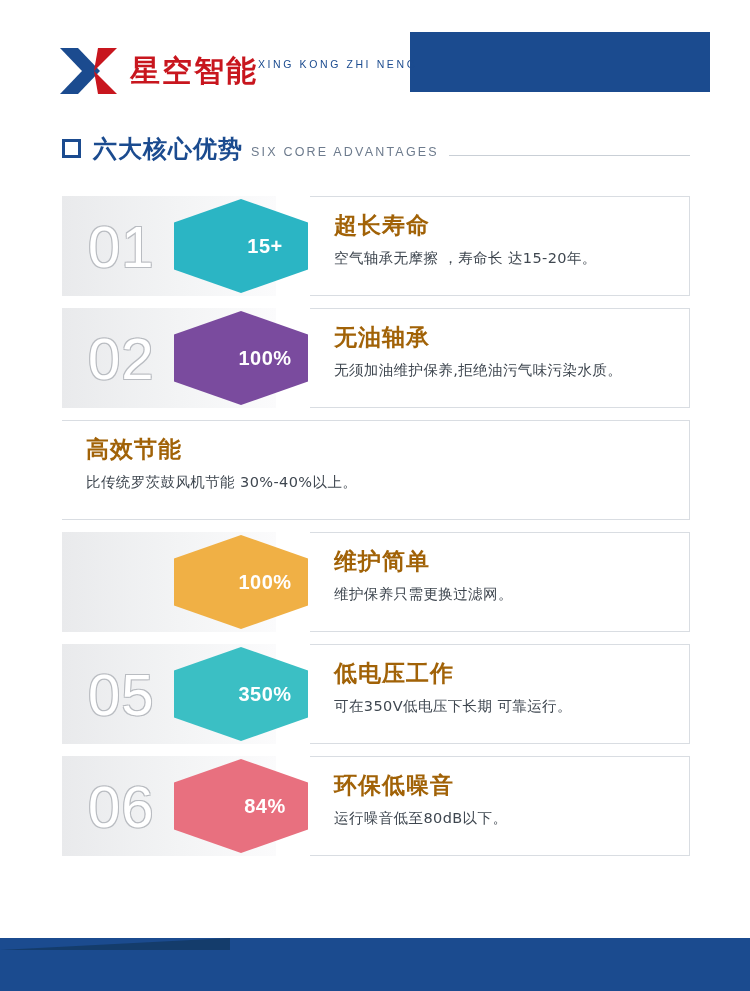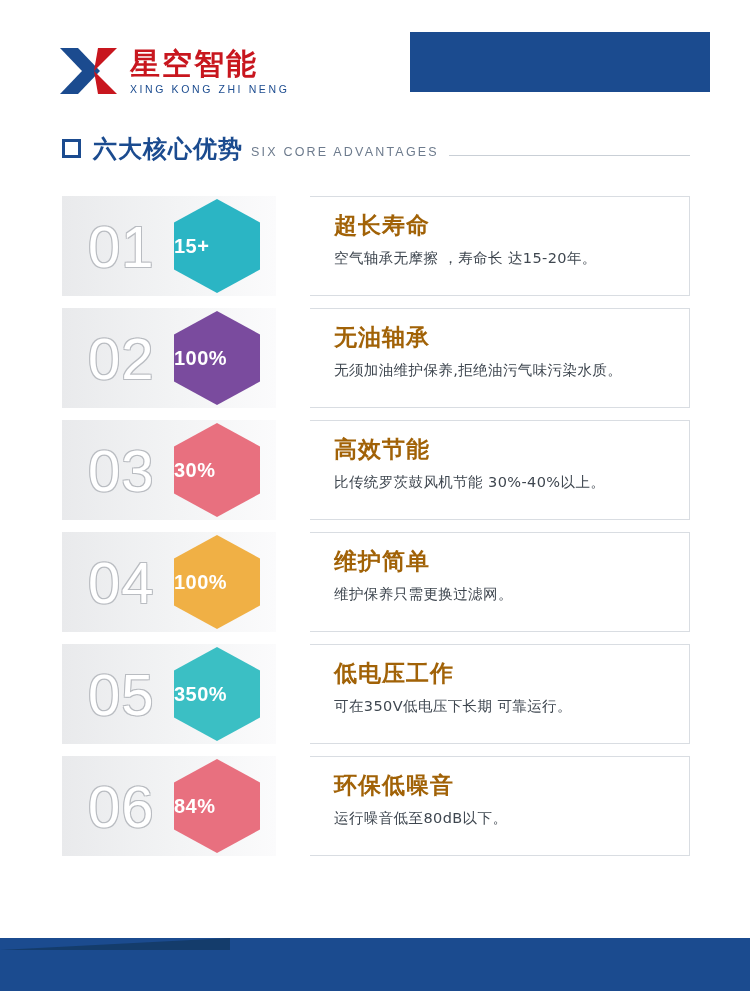--- a/index.html
+++ b/index.html
@@ -39,21 +39,21 @@
     align-items: center;
   }
   .logo-mark {
     width: 58px;
     height: 50px;
     position: relative;
     margin-right: 12px;
   }
   .logo-text-block {
     display: flex;
-    flex-direction: column;
+    flex-direction: row;
   }
   .logo-cn {
     font-size: 30px;
     font-weight: bold;
     color: #c8161e;
     letter-spacing: 2px;
     line-height: 32px;
     font-family: "DejaVu Sans", sans-serif;
   }
   .logo-en {
@@ -147,20 +147,22 @@
     transform: translateY(-50%);
     width: 86px;
     height: 94px;
   }
   .hex {
     width: 86px;
     height: 94px;
     clip-path: polygon(50% 0%, 100% 25%, 100% 75%, 50% 100%, 0% 75%, 0% 25%);
     display: flex;
     align-items: center;
+    justify-content: center;
+    padding-left: 48px;
   }
   .hex-label {
     color: #ffffff;
     font-weight: bold;
     font-size: 20px;
     font-family: "Liberation Sans", sans-serif;
     letter-spacing: 0.5px;
   }
   .item-right {
     flex: 1;
@@ -261,37 +263,28 @@
         </div>
       </div>
     </div>
     <div class="item-right">
       <div class="item-title">无油轴承</div>
       <div class="item-desc">无须加油维护保养,拒绝油污气味污染水质。</div>
     </div>
   </div>
 
   <div class="item">
-    <div class="item-left">
-      <div class="item-num">03</div>
-      <div class="hexwrap">
-        <div class="hex" style="background:#e8707f;">
-          <span class="hex-label">30%</span>
-        </div>
-      </div>
-    </div>
     <div class="item-right">
       <div class="item-title">高效节能</div>
       <div class="item-desc">比传统罗茨鼓风机节能 30%-40%以上。</div>
     </div>
   </div>
 
   <div class="item">
     <div class="item-left">
-      <div class="item-num">04</div>
       <div class="hexwrap">
         <div class="hex" style="background:#f0b045;">
           <span class="hex-label">100%</span>
         </div>
       </div>
     </div>
     <div class="item-right">
       <div class="item-title">维护简单</div>
       <div class="item-desc">维护保养只需更换过滤网。</div>
     </div>

